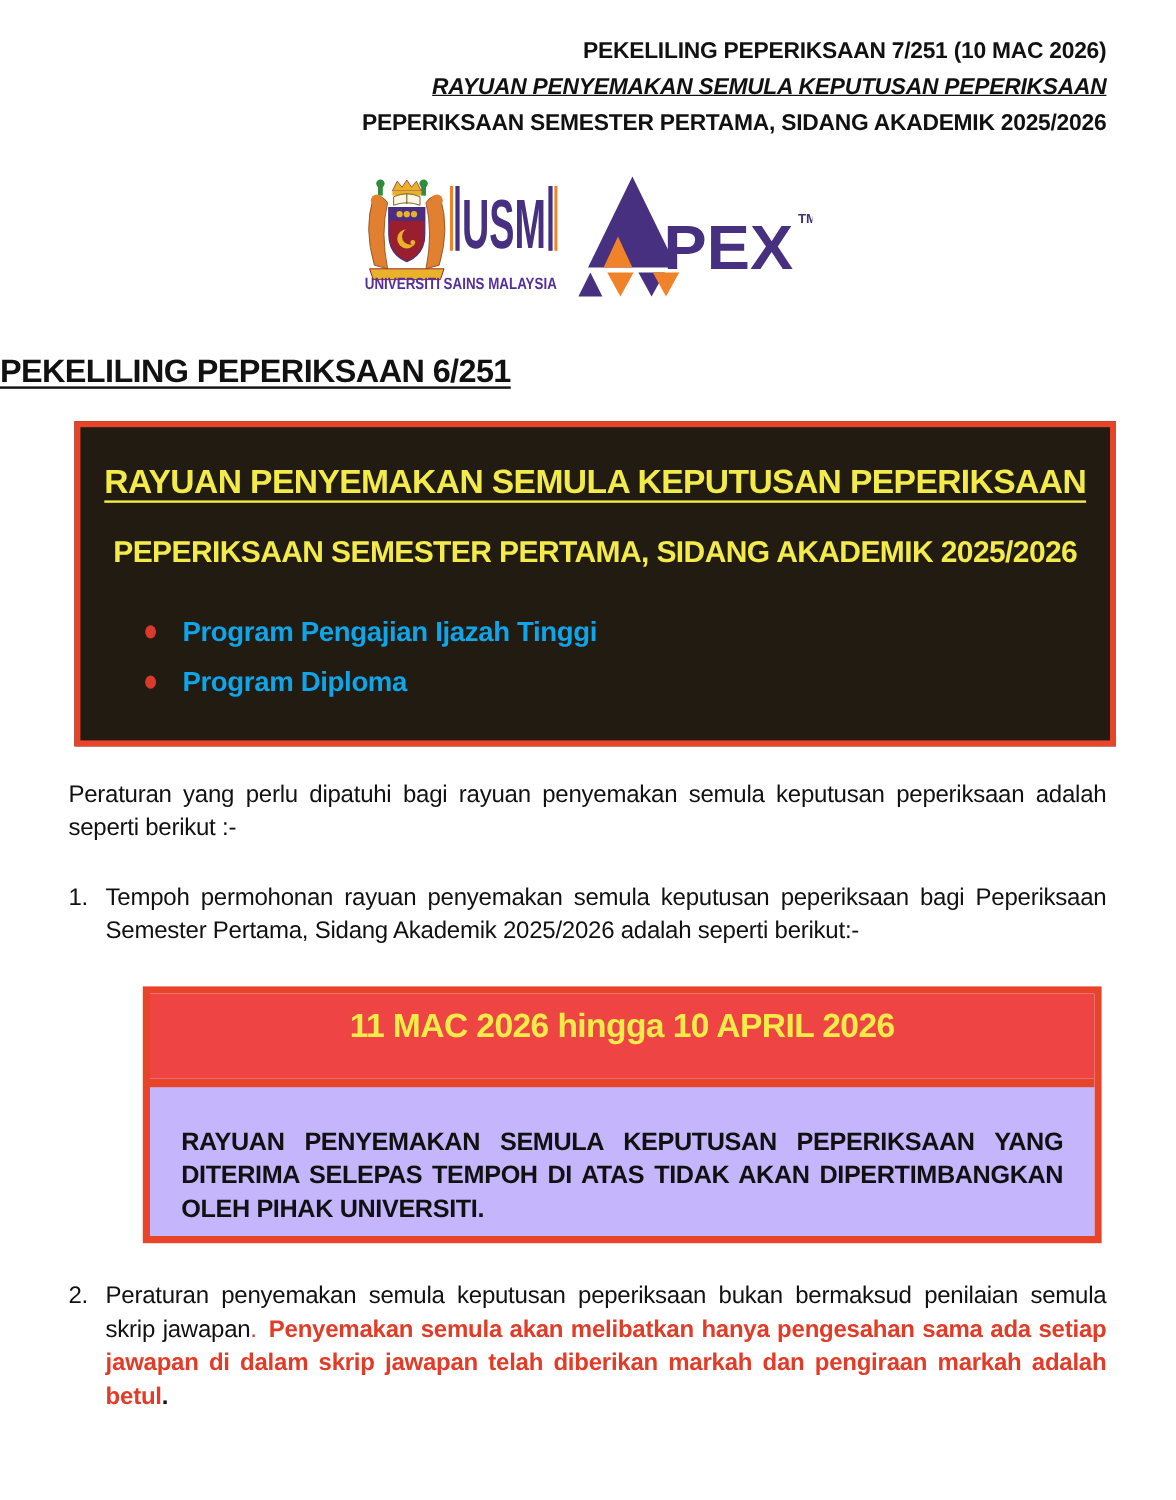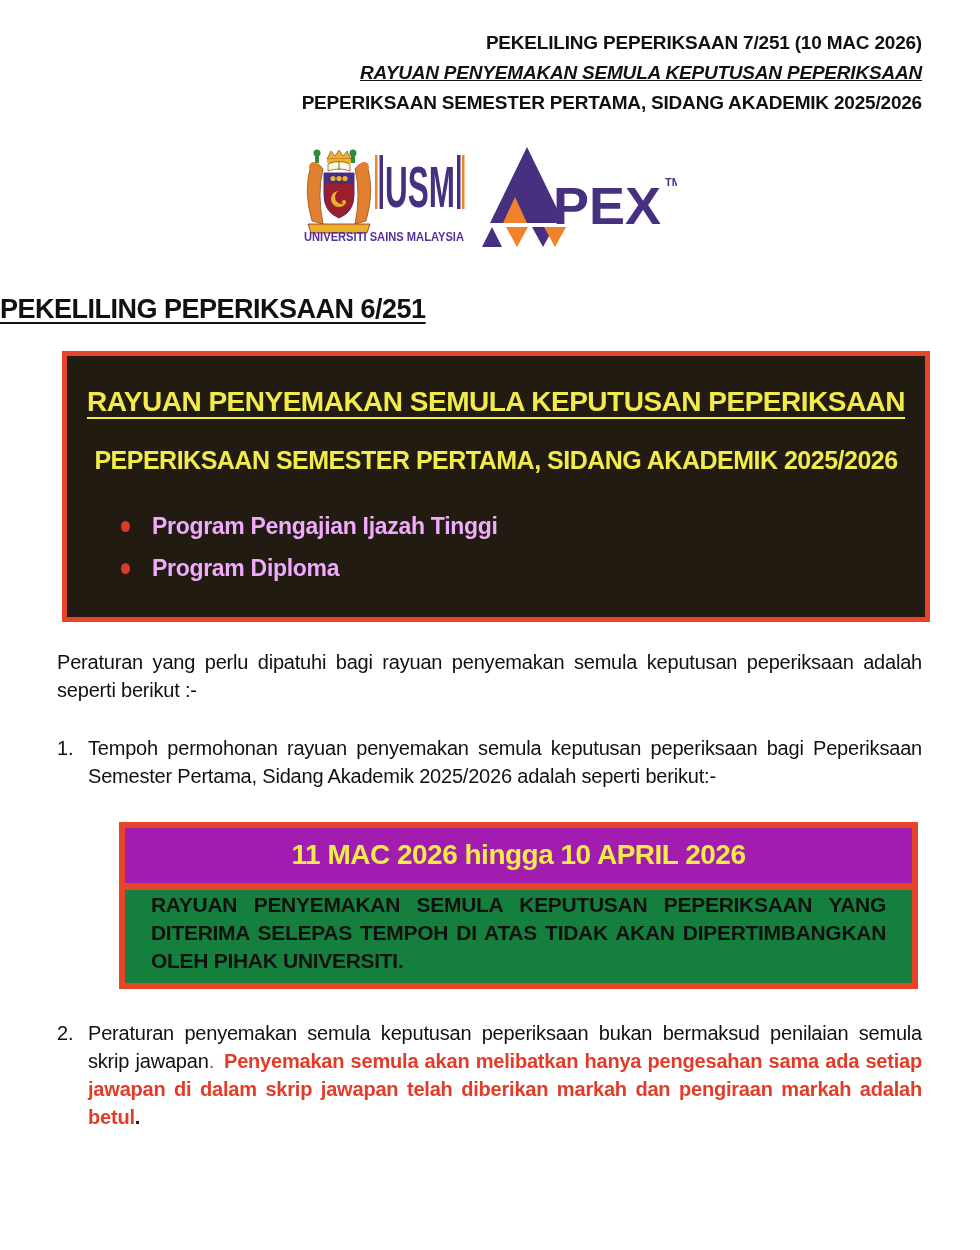--- a/index.html
+++ b/index.html
@@ -12,34 +12,34 @@
   .hdr .l2{font-style:italic;text-decoration:underline;}
   
   .logo-row{display:flex;justify-content:center;align-items:center;gap:16px;margin-top:26px;height:104px;}
   
   .doc-title{margin-top:46px;text-align:left;font-size:27px;font-weight:bold;letter-spacing:-0.5px;text-decoration:underline;text-underline-offset:4px;}
   
   .notice-box{box-sizing:border-box;margin:26px 0 0 62px;width:868px;background:#211b12;border:5px solid #e8442a;padding:30px 10px 28px;}
   .nb-h1{color:#f2eb49;font-size:28px;font-weight:bold;text-align:center;letter-spacing:-0.5px;text-decoration:underline;text-underline-offset:6px;text-decoration-thickness:2px;}
   .nb-h2{color:#f2eb49;font-size:25px;font-weight:bold;text-align:center;letter-spacing:-0.5px;margin-top:28px;}
   .nb-list{margin:30px 14px 0 42px;padding:0;list-style:none;}
-  .nb-list li{position:relative;padding-left:33px;color:#f0abfc;font-size:23px;font-weight:bold;line-height:42px;text-align:justify;letter-spacing:-0.3px;}
+  .nb-list li{position:relative;padding-left:33px;color:#0ea5e9;font-size:23px;font-weight:bold;line-height:42px;text-align:justify;letter-spacing:-0.3px;}
   .nb-list li::before{content:"";position:absolute;left:2px;top:16px;width:9px;height:11px;border-radius:50%;background:#d93a2b;}
   
   .para{margin:26px 58px 0 57px;font-size:20px;line-height:28px;text-align:justify;letter-spacing:-0.2px;}
   .list-item{display:flex;margin:30px 58px 0 57px;font-size:20px;line-height:28px;letter-spacing:-0.2px;}
   .list-item .num{width:31px;flex:none;}
   .list-item .itext{flex:1;text-align:justify;}
   .red-text{color:#e23c28;font-weight:bold;}
   .red-dot{color:#e23c28;}
   .lead-red{margin-left:10px;}
   
   .date-box{box-sizing:border-box;margin:32px 0 0 119px;width:799px;border:6px solid #e8442a;}
-  .db-black{background:#a21caf;text-align:center;padding:11px 0 12px;color:#f2eb49;font-size:28px;font-weight:bold;letter-spacing:-0.5px;}
-  .db-white{background:#15803d;border-top:7px solid #e8442a;padding:1px 26px 8px;font-size:21px;font-weight:bold;line-height:28px;text-align:justify;letter-spacing:-0.3px;color:#111;}
+  .db-black{background:#ef4444;text-align:center;padding:11px 0 28px;color:#f2eb49;font-size:28px;font-weight:bold;letter-spacing:-0.5px;}
+  .db-white{background:#c4b5fd;border-top:7px solid #e8442a;padding:32px 26px 8px;font-size:21px;font-weight:bold;line-height:28px;text-align:justify;letter-spacing:-0.3px;color:#111;}
 </style>
 </head>
 <body>
 
 <div class="hdr">
   <div class="l1">PEKELILING PEPERIKSAAN 7/251 (10 MAC 2026)</div>
   <div class="l2">RAYUAN PENYEMAKAN SEMULA KEPUTUSAN PEPERIKSAAN</div>
   <div class="l3">PEPERIKSAAN SEMESTER PERTAMA, SIDANG AKADEMIK 2025/2026</div>
 </div>
 

